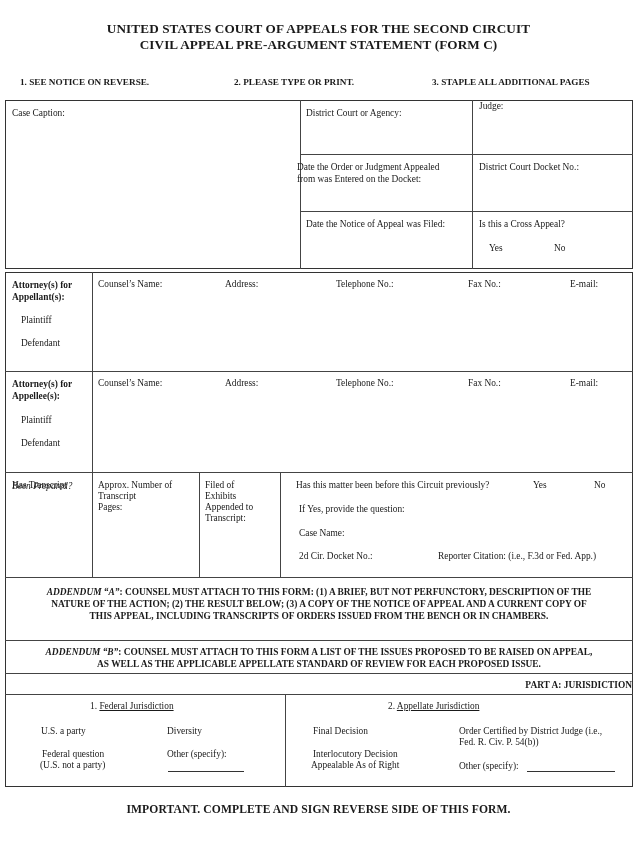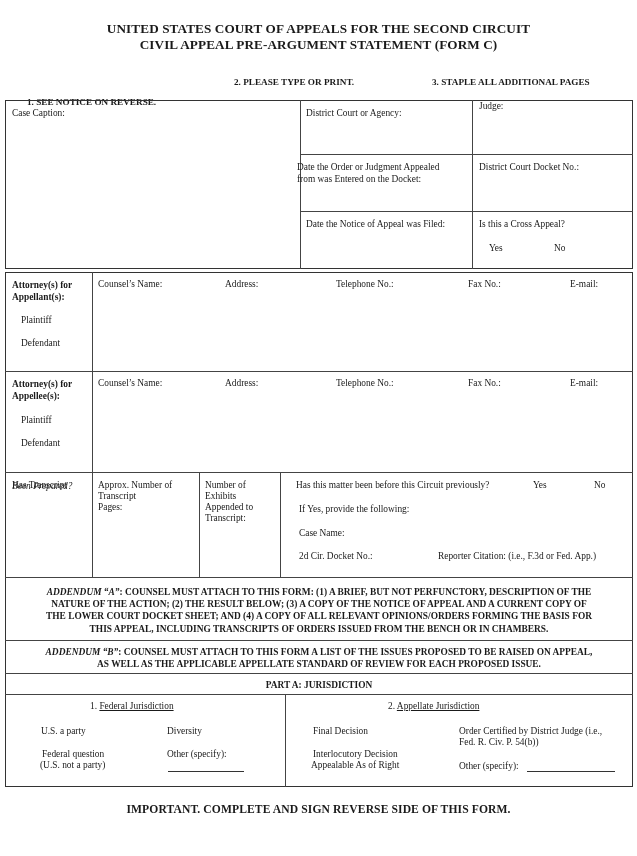--- a/index.html
+++ b/index.html
@@ -27,21 +27,21 @@
   .u { text-decoration: underline; }
   .blank { display: inline-block; border-bottom: 1px solid #333; }
   .tick { position: absolute; left: 5px; width: 0; height: 10px; border-left: 1.4px solid #333; }
 </style>
 </head>
 <body>
 
 <div class="title" style="top:21px;">UNITED STATES COURT OF APPEALS FOR THE SECOND CIRCUIT</div>
 <div class="title" style="top:37px;">CIVIL APPEAL PRE-ARGUMENT STATEMENT (FORM C)</div>
 
-<div class="instr" style="left:27px;margin-top:20px;">1.  SEE NOTICE ON REVERSE.</div>
+<div class="instr" style="left:20px;">1.  SEE NOTICE ON REVERSE.</div>
 <div class="instr" style="left:234px;">2.  PLEASE TYPE OR PRINT.</div>
 <div class="instr" style="left:432px;">3.  STAPLE ALL ADDITIONAL PAGES</div>
 
 <div class="box" style="left:5px; top:100px; width:628px; height:169px;"></div>
 <div class="vline" style="left:300px; top:100px; height:169px;"></div>
 <div class="vline" style="left:472px; top:100px; height:169px;"></div>
 <div class="hline" style="left:300px; top:154px; width:333px;"></div>
 <div class="hline" style="left:300px; top:211px; width:333px;"></div>
 
 <div class="abs" style="left:6px; top:101px; width:293px; height:167px;">
@@ -115,50 +115,49 @@
 <div class="abs" style="left:6px; top:473px; width:85px; height:103px;">
   <span class="lbl" style="left:6px; top:7px;">Has Transcript</span>
   <span class="lbl" style="left:6px; top:8px;font-style:italic;">Been Prepared?</span>
 </div>
 <div class="abs" style="left:93px; top:473px; width:105px; height:103px;">
   <span class="lbl" style="left:5px; top:7px;">Approx. Number of</span>
   <span class="lbl" style="left:5px; top:18px;">Transcript</span>
   <span class="lbl" style="left:5px; top:29px;">Pages:</span>
 </div>
 <div class="abs" style="left:200px; top:473px; width:79px; height:103px;">
-  <span class="lbl" style="left:5px; top:7px;">Number of</span>
+  <span class="lbl" style="left:5px; top:7px;">Filed of</span>
   <span class="lbl" style="left:5px; top:18px;">Exhibits</span>
   <span class="lbl" style="left:5px; top:29px;">Appended to</span>
   <span class="lbl" style="left:5px; top:40px;">Transcript:</span>
 </div>
 <div class="abs" style="left:281px; top:473px; width:351px; height:103px;">
   <span class="lbl" style="left:15px; top:7px;">Has this matter been before this Circuit previously?</span>
   <span class="lbl" style="left:252px; top:7px;">Yes</span>
   <span class="lbl" style="left:313px; top:7px;">No</span>
-  <span class="lbl" style="left:18px; top:31px;">If Yes, provide the following:</span>
+  <span class="lbl" style="left:18px; top:31px;">If Yes, provide the question:</span>
   <span class="lbl" style="left:18px; top:55px;">Case Name:</span>
   <span class="lbl" style="left:18px; top:78px;">2d Cir. Docket No.:</span>
   <span class="lbl" style="left:157px; top:78px;">Reporter Citation: (i.e., F.3d or Fed. App.)</span>
 </div>
 
 <div class="addendum" style="top:586px;">
   <div><i>ADDENDUM “A”</i><span>:   COUNSEL MUST ATTACH TO THIS FORM: (1) A BRIEF, BUT NOT PERFUNCTORY, DESCRIPTION OF THE</span></div>
   <div>NATURE OF THE ACTION;  (2) THE RESULT BELOW;  (3) A COPY OF THE NOTICE OF APPEAL AND A CURRENT COPY OF</div>
-  <div>THE LOWER COURT DOCKET SHEET; AND  (4) A COPY OF ALL RELEVANT OPINIONS/ORDERS FORMING THE BASIS FOR</div>
   <div>THIS APPEAL, INCLUDING TRANSCRIPTS OF ORDERS ISSUED FROM THE BENCH OR IN CHAMBERS.</div>
 </div>
 <div class="hline" style="left:5px; top:640px; width:628px;"></div>
 
 <div class="addendum" style="top:646px;">
   <div><i>ADDENDUM “B”</i><span>:   COUNSEL MUST ATTACH TO THIS FORM A LIST OF THE ISSUES PROPOSED TO BE RAISED ON APPEAL,</span></div>
   <div>AS WELL AS THE APPLICABLE APPELLATE STANDARD OF REVIEW FOR EACH PROPOSED ISSUE.</div>
 </div>
 <div class="hline" style="left:5px; top:673px; width:628px;"></div>
 
-<div class="addendum" style="top:679px;">PART A:  JURISDICTION</div>
+<div class="addendum" style="top:679px;text-align:right;">PART A:  JURISDICTION</div>
 <div class="hline" style="left:5px; top:694px; width:628px;"></div>
 <div class="vline" style="left:285px; top:694px; height:93px;"></div>
 
 <div class="abs" style="left:6px; top:695px; width:278px; height:91px;">
   <span class="lbl" style="left:84px; top:6px;"><span>1. </span><span class="u">Federal Jurisdiction</span></span>
   <span class="lbl" style="left:35px; top:31px;">U.S. a party</span>
   <span class="lbl" style="left:161px; top:31px;">Diversity</span>
   <span class="lbl" style="left:36px; top:54px;">Federal  question</span>
   <span class="lbl" style="left:34px; top:65px;">(U.S. not a party)</span>
   <span class="lbl" style="left:161px; top:54px;">Other (specify):</span>

